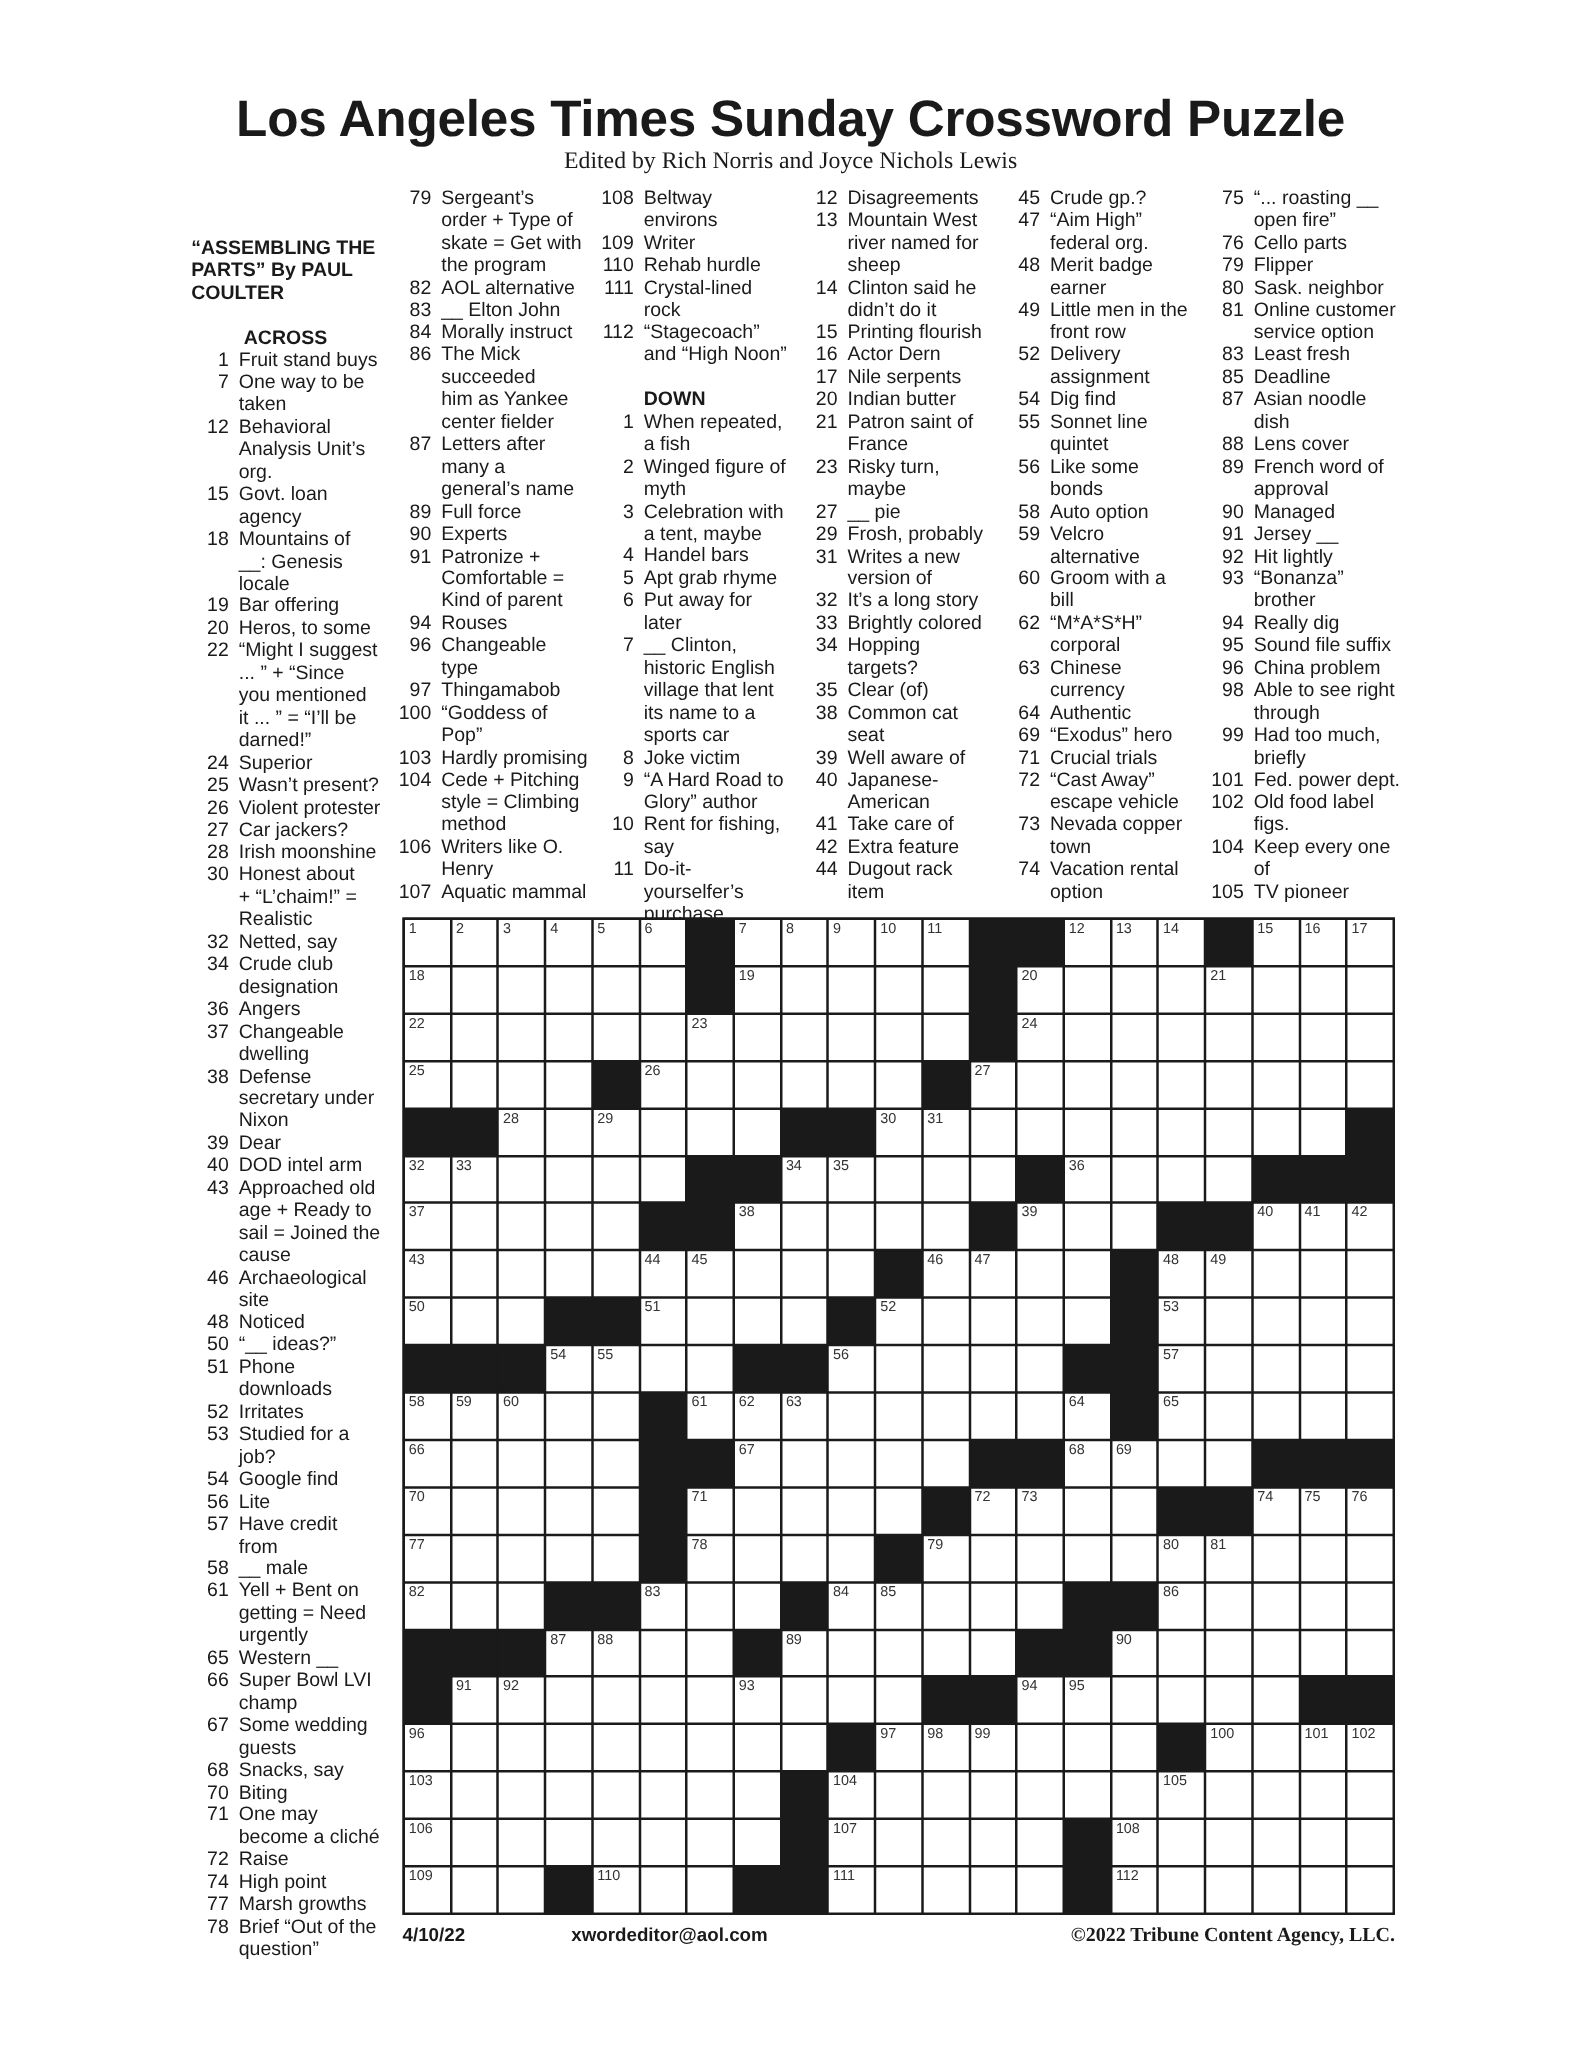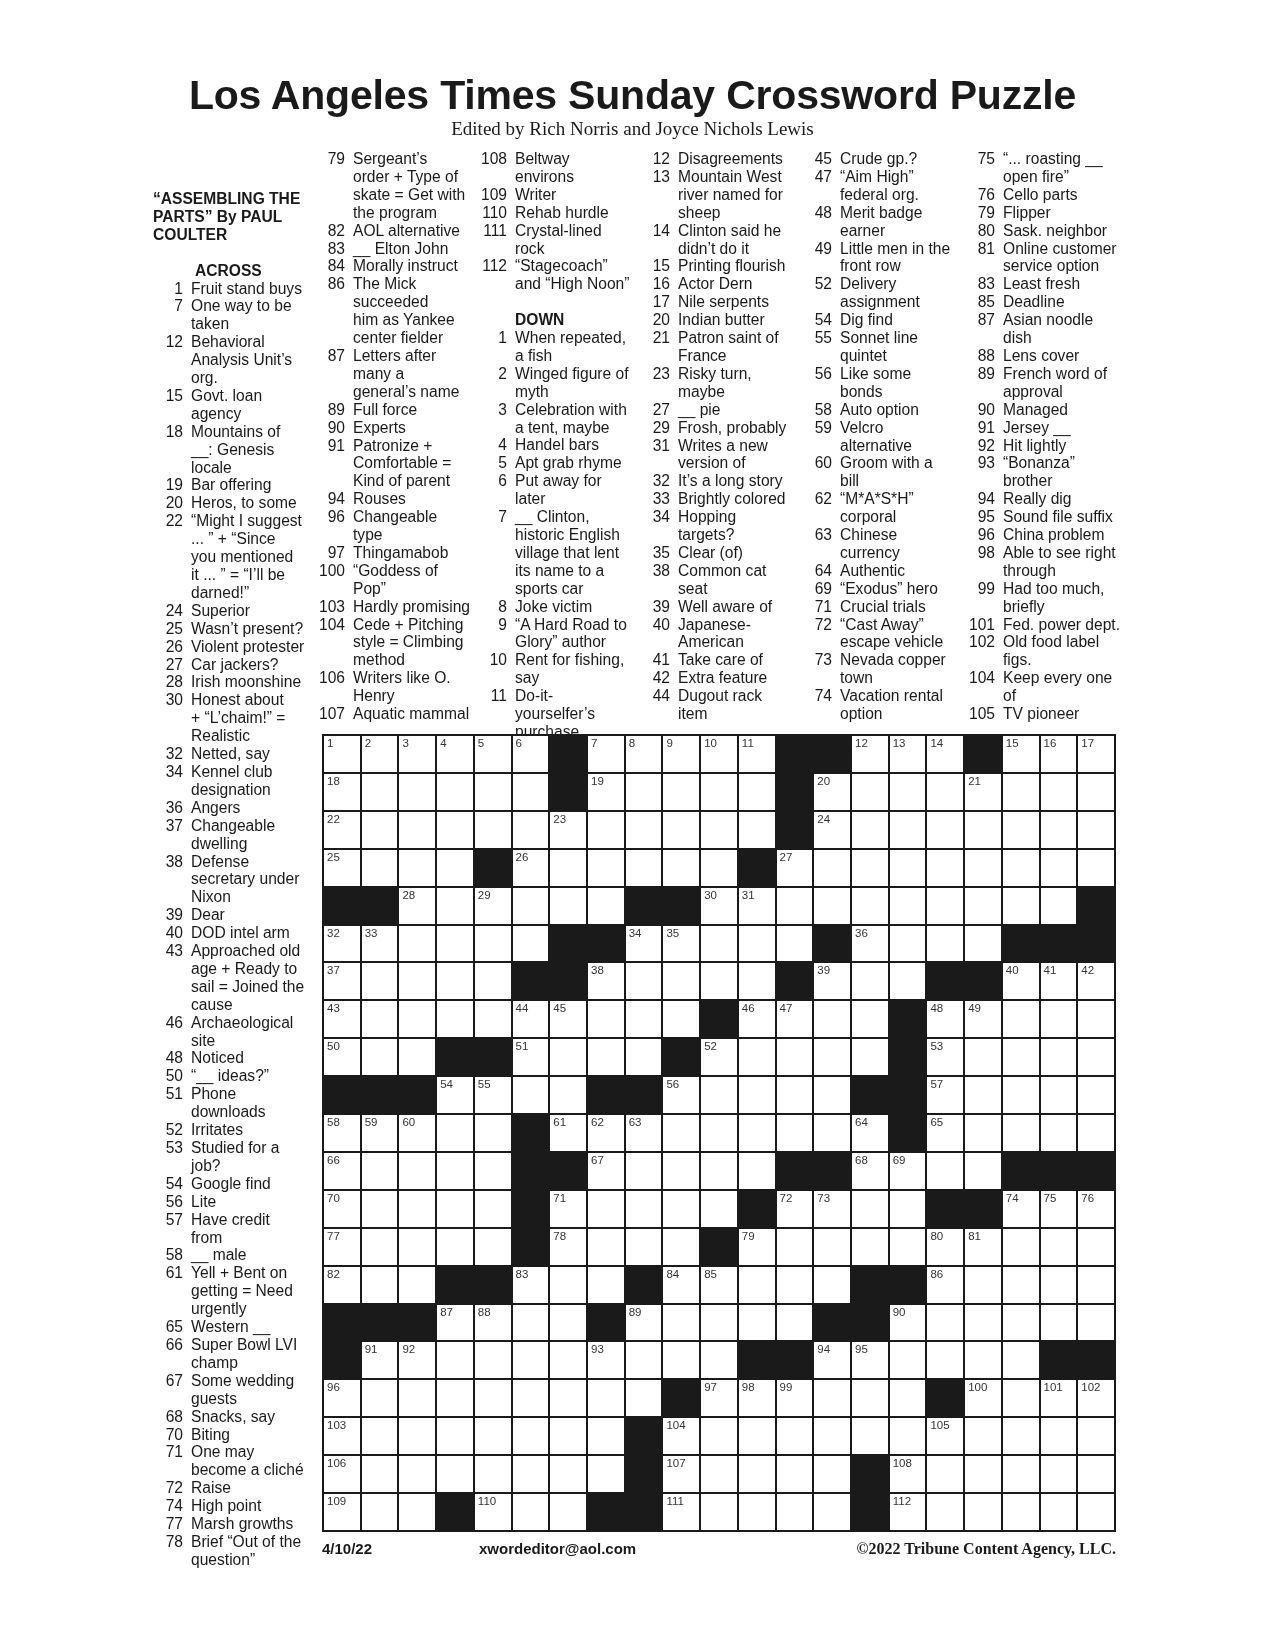--- a/index.html
+++ b/index.html
@@ -103,21 +103,21 @@
         <span class="txt">Honest about
 + “L’chaim!” =
 Realistic</span>
       </div>
       <div class="clue">
         <span class="num" style="width: 30px;">32</span>
         <span class="txt">Netted, say</span>
       </div>
       <div class="clue">
         <span class="num" style="width: 30px;">34</span>
-        <span class="txt">Kennel club
+        <span class="txt">Crude club
 designation</span>
       </div>
       <div class="clue">
         <span class="num" style="width: 30px;">36</span>
         <span class="txt">Angers</span>
       </div>
       <div class="clue">
         <span class="num" style="width: 30px;">37</span>
         <span class="txt">Changeable
 dwelling</span>
@@ -1363,14 +1363,14 @@
       <span class="n">112</span>
     </div>
     <div class="cell"></div>
     <div class="cell"></div>
     <div class="cell"></div>
     <div class="cell"></div>
     <div class="cell"></div>
   </div>
 
 <div class="footer" style="left:322px">4/10/22</div>
-<div class="footer" style="left:479px">xwordeditor@aol.com</div>
+<div class="footer" style="left:457px">xwordeditor@aol.com</div>
 <div class="footer right" style="right:149px">©2022 Tribune Content Agency, LLC.</div>
 
 </body></html>

